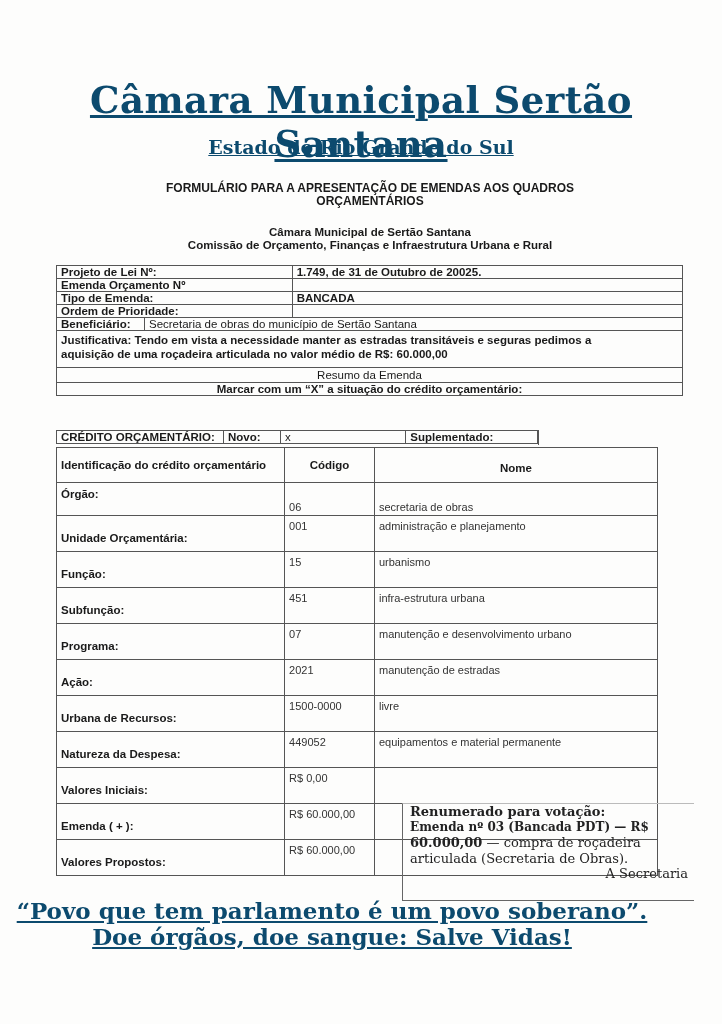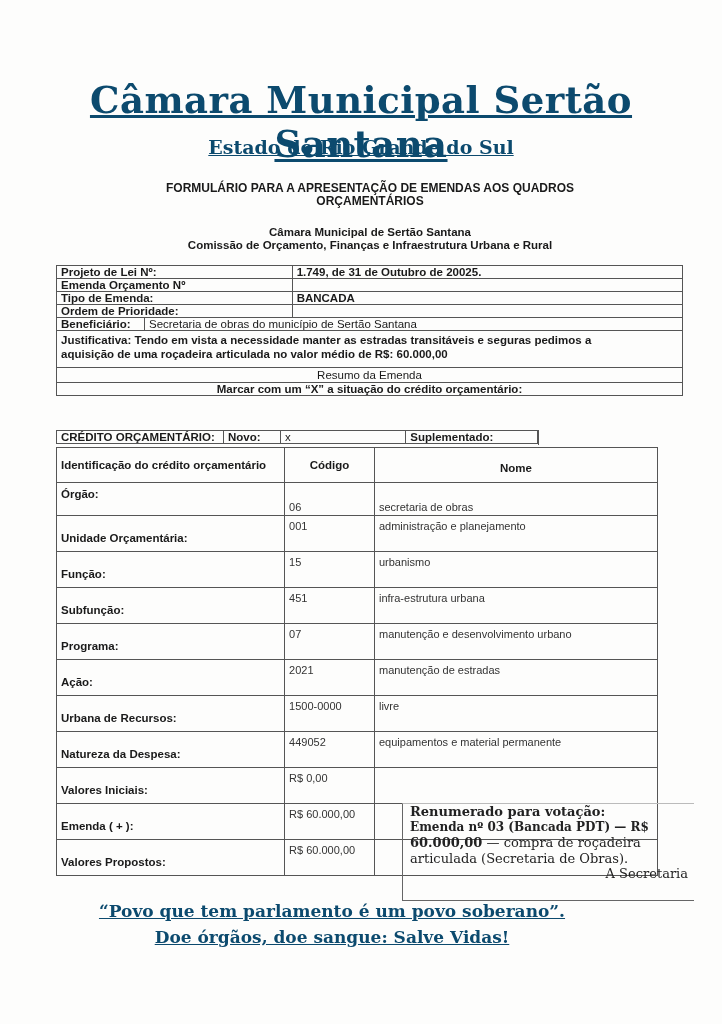--- a/index.html
+++ b/index.html
@@ -41,21 +41,21 @@
   .stamp {
     left: 402px; top: 803px; width: 292px; height: 98px;
     border-left: 1px solid #666; border-bottom: 1px solid #666; border-top: 1px solid #bbb;
     font-family: "DejaVu Serif", serif; font-size: 13px; line-height: 15.5px; padding: 0 0 0 7px; box-sizing: border-box;
     color: #222;
   }
   .stamp .b { font-weight: bold; }
   .stamp .sig { text-align: right; padding-right: 6px; }
   .motto {
     left: 0; width: 664px; top: 898px; text-align: center;
-    font-family: "DejaVu Serif", serif; font-weight: bold; font-size: 17px; line-height: 26px;
+    font-family: "DejaVu Serif", serif; font-weight: bold; font-size: 23px; line-height: 26px;
   }
 </style>
 </head>
 <body>
 
 <div class="abs title green">Câmara Municipal Sertão Santana</div>
 <div class="abs subtitle green">Estado do Rio Grande do Sul</div>
 
 <div class="abs formtitle">
   <div>FORMULÁRIO PARA A APRESENTAÇÃO DE EMENDAS AOS QUADROS</div>

